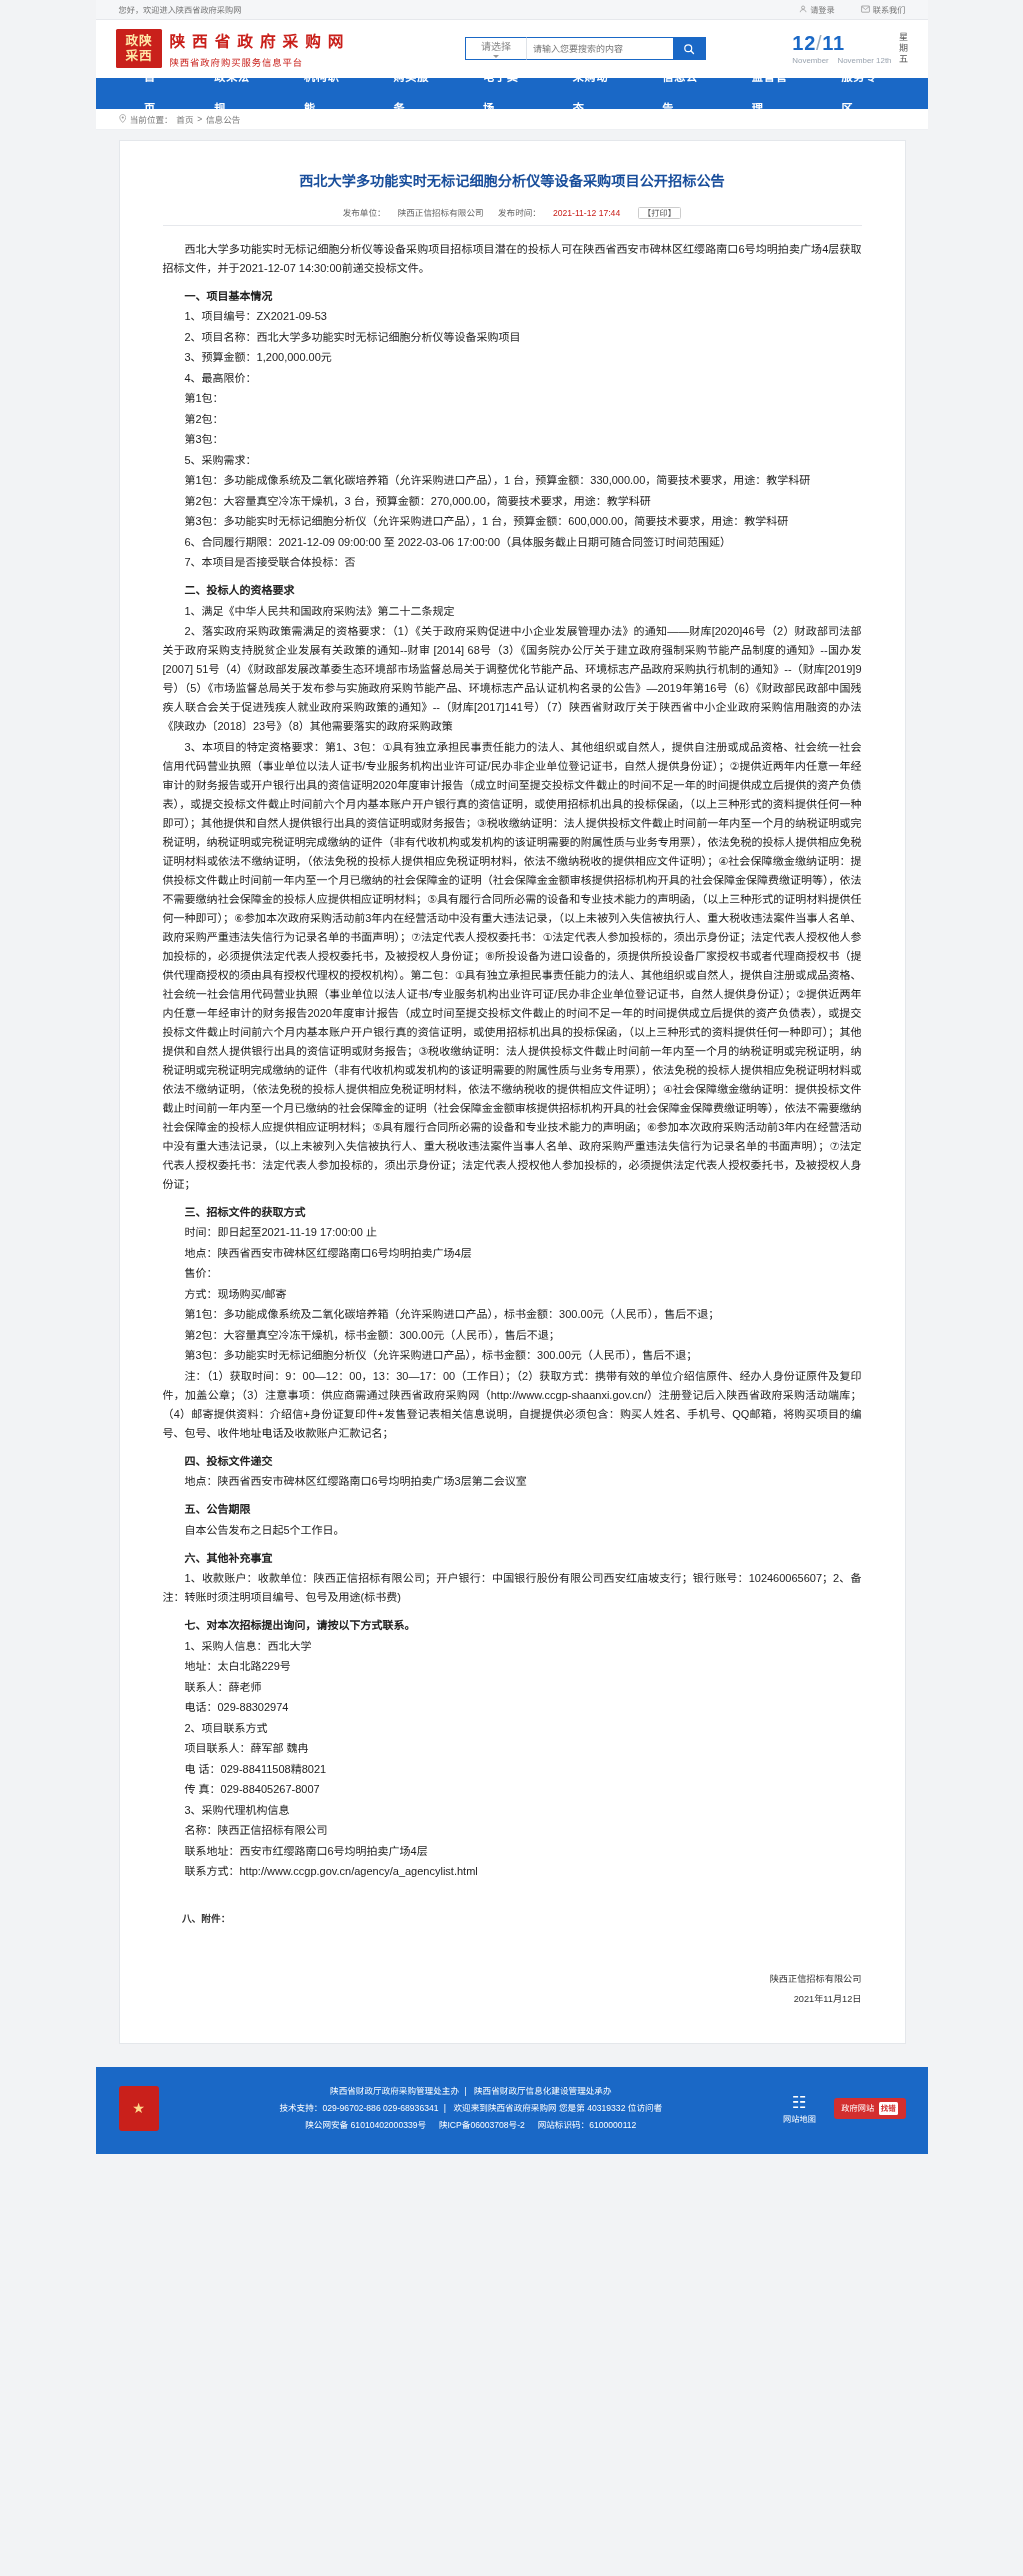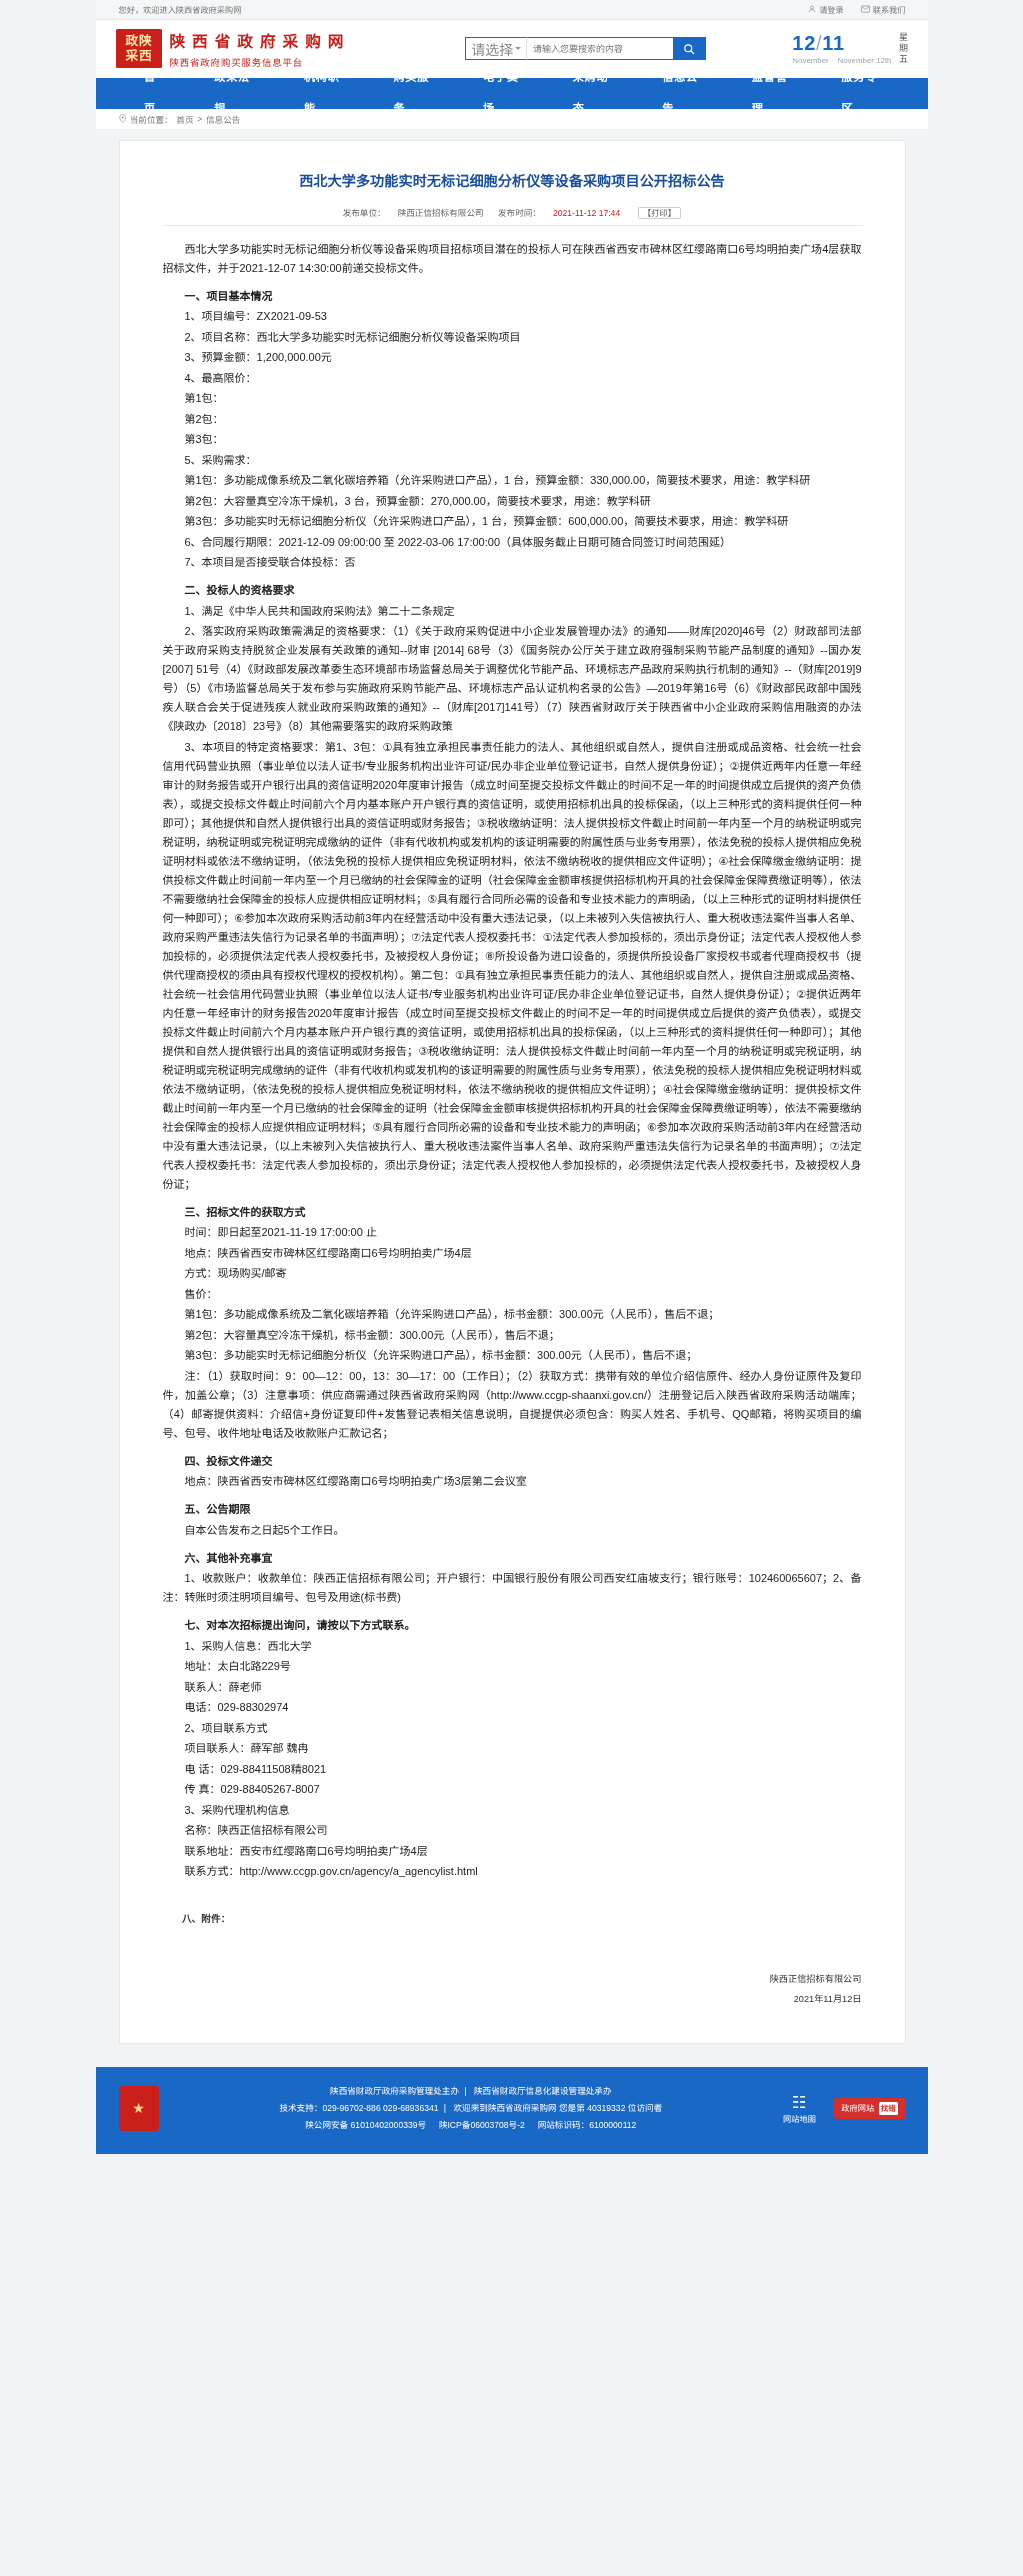--- a/index.html
+++ b/index.html
@@ -18,21 +18,21 @@
     height: 19.5px;
     background: #f5f6f8;
     border-bottom: 0.7px solid #e6e8ec;
     display: flex;
     align-items: center;
     padding: 0 22.5px;
     font-size: 8.2px;
     color: #777;
   }
   .topbar .left { flex: 1; }
-  .topbar .right { display: flex; align-items: center; gap: 17px; }
+  .topbar .right { display: flex; align-items: center; gap: 26px; }
   .topbar .right a { color:#777; text-decoration:none; display:flex; align-items:center; gap:3px;}
   .ico { display:inline-block; vertical-align:middle; }
 
   
   .header {
     height: 58px;
     background: #fff;
     display: flex;
     align-items: center;
     padding: 0 20px;
@@ -55,23 +55,24 @@
     font-size: 15.7px; color:#c9201b; font-weight:bold; letter-spacing:1.5px;
     font-family:"Liberation Serif","DejaVu Serif",serif;
   }
   .logo-text .l2 {
     font-size: 9.4px; color:#c9201b; letter-spacing:0.9px; margin-top:3px;
     font-family:"Liberation Serif","DejaVu Serif",serif;
   }
   .search-wrap { margin-left: 120px; display:flex; align-items:center; }
   .select-box {
     width: 61px; height: 22.5px; border:0.7px solid #1a68c6; border-right:none;
-    background:#fff; font-size:14px; color:#888;
+    background:#fff; font-size:10px; color:#888;
     display:flex; align-items:center; justify-content:space-between;
     padding: 0 5.2px;
+    flex-direction: column;
   }
   .select-box .caret { border:3px solid transparent; border-top-color:#999; margin-top:2.2px; }
   .search-input {
     width: 147px; height:22.5px; border:0.7px solid #1a68c6; border-left:0.7px solid #dfe3e8;
     border-right:none; padding:0 6px; font-size:9px; color:#999; outline:none;
     font-family:"Liberation Sans",sans-serif;
   }
   .search-btn {
     width: 33px; height:22.5px; background:#1a68c6; border:0.7px solid #1a68c6;
     display:flex; align-items:center; justify-content:center; cursor:pointer;
@@ -266,22 +267,22 @@
           <p class="lvl2">第3包：多功能实时无标记细胞分析仪（允许采购进口产品），1 台，预算金额：600,000.00，简要技术要求，用途：教学科研</p>
           <p class="lvl2">6、合同履行期限：2021-12-09 09:00:00 至 2022-03-06 17:00:00（具体服务截止日期可随合同签订时间范围延）</p>
           <p class="lvl2">7、本项目是否接受联合体投标：否</p>
           <p class="sec">二、投标人的资格要求</p>
           <p class="lvl2">1、满足《中华人民共和国政府采购法》第二十二条规定</p>
           <p class="lvl2 just">2、落实政府采购政策需满足的资格要求：（1）《关于政府采购促进中小企业发展管理办法》的通知——财库[2020]46号（2）财政部司法部关于政府采购支持脱贫企业发展有关政策的通知--财审 [2014] 68号（3）《国务院办公厅关于建立政府强制采购节能产品制度的通知》--国办发 [2007] 51号（4）《财政部发展改革委生态环境部市场监督总局关于调整优化节能产品、环境标志产品政府采购执行机制的通知》--（财库[2019]9号）（5）《市场监督总局关于发布参与实施政府采购节能产品、环境标志产品认证机构名录的公告》—2019年第16号（6）《财政部民政部中国残疾人联合会关于促进残疾人就业政府采购政策的通知》--（财库[2017]141号）（7）陕西省财政厅关于陕西省中小企业政府采购信用融资的办法《陕政办〔2018〕23号》（8）其他需要落实的政府采购政策</p>
           <p class="lvl2 just">3、本项目的特定资格要求：第1、3包：①具有独立承担民事责任能力的法人、其他组织或自然人，提供自注册或成品资格、社会统一社会信用代码营业执照（事业单位以法人证书/专业服务机构出业许可证/民办非企业单位登记证书，自然人提供身份证）；②提供近两年内任意一年经审计的财务报告或开户银行出具的资信证明2020年度审计报告（成立时间至提交投标文件截止的时间不足一年的时间提供成立后提供的资产负债表），或提交投标文件截止时间前六个月内基本账户开户银行真的资信证明，或使用招标机出具的投标保函，（以上三种形式的资料提供任何一种即可）；其他提供和自然人提供银行出具的资信证明或财务报告；③税收缴纳证明：法人提供投标文件截止时间前一年内至一个月的纳税证明或完税证明，纳税证明或完税证明完成缴纳的证件（非有代收机构或发机构的该证明需要的附属性质与业务专用票），依法免税的投标人提供相应免税证明材料或依法不缴纳证明，（依法免税的投标人提供相应免税证明材料，依法不缴纳税收的提供相应文件证明）；④社会保障缴金缴纳证明：提供投标文件截止时间前一年内至一个月已缴纳的社会保障金的证明（社会保障金金额审核提供招标机构开具的社会保障金保障费缴证明等），依法不需要缴纳社会保障金的投标人应提供相应证明材料；⑤具有履行合同所必需的设备和专业技术能力的声明函，（以上三种形式的证明材料提供任何一种即可）；⑥参加本次政府采购活动前3年内在经营活动中没有重大违法记录，（以上未被列入失信被执行人、重大税收违法案件当事人名单、政府采购严重违法失信行为记录名单的书面声明）；⑦法定代表人授权委托书：①法定代表人参加投标的，须出示身份证；法定代表人授权他人参加投标的，必须提供法定代表人授权委托书，及被授权人身份证；⑧所投设备为进口设备的，须提供所投设备厂家授权书或者代理商授权书（提供代理商授权的须由具有授权代理权的授权机构）。第二包：①具有独立承担民事责任能力的法人、其他组织或自然人，提供自注册或成品资格、社会统一社会信用代码营业执照（事业单位以法人证书/专业服务机构出业许可证/民办非企业单位登记证书，自然人提供身份证）；②提供近两年内任意一年经审计的财务报告2020年度审计报告（成立时间至提交投标文件截止的时间不足一年的时间提供成立后提供的资产负债表），或提交投标文件截止时间前六个月内基本账户开户银行真的资信证明，或使用招标机出具的投标保函，（以上三种形式的资料提供任何一种即可）；其他提供和自然人提供银行出具的资信证明或财务报告；③税收缴纳证明：法人提供投标文件截止时间前一年内至一个月的纳税证明或完税证明，纳税证明或完税证明完成缴纳的证件（非有代收机构或发机构的该证明需要的附属性质与业务专用票），依法免税的投标人提供相应免税证明材料或依法不缴纳证明，（依法免税的投标人提供相应免税证明材料，依法不缴纳税收的提供相应文件证明）；④社会保障缴金缴纳证明：提供投标文件截止时间前一年内至一个月已缴纳的社会保障金的证明（社会保障金金额审核提供招标机构开具的社会保障金保障费缴证明等），依法不需要缴纳社会保障金的投标人应提供相应证明材料；⑤具有履行合同所必需的设备和专业技术能力的声明函；⑥参加本次政府采购活动前3年内在经营活动中没有重大违法记录，（以上未被列入失信被执行人、重大税收违法案件当事人名单、政府采购严重违法失信行为记录名单的书面声明）；⑦法定代表人授权委托书：法定代表人参加投标的，须出示身份证；法定代表人授权他人参加投标的，必须提供法定代表人授权委托书，及被授权人身份证；</p>
           <p class="sec">三、招标文件的获取方式</p>
           <p class="lvl2">时间：即日起至2021-11-19 17:00:00 止</p>
           <p class="lvl2">地点：陕西省西安市碑林区红缨路南口6号均明拍卖广场4层</p>
+          <p class="lvl2">售价：</p>
           <p class="lvl2">方式：现场购买/邮寄</p>
-          <p class="lvl2">售价：</p>
           <p class="lvl2">第1包：多功能成像系统及二氧化碳培养箱（允许采购进口产品），标书金额：300.00元（人民币），售后不退；</p>
           <p class="lvl2">第2包：大容量真空冷冻干燥机，标书金额：300.00元（人民币），售后不退；</p>
           <p class="lvl2">第3包：多功能实时无标记细胞分析仪（允许采购进口产品），标书金额：300.00元（人民币），售后不退；</p>
           <p class="lvl2 just">注：（1）获取时间：9：00—12：00，13：30—17：00（工作日）；（2）获取方式：携带有效的单位介绍信原件、经办人身份证原件及复印件，加盖公章；（3）注意事项：供应商需通过陕西省政府采购网（http://www.ccgp-shaanxi.gov.cn/）注册登记后入陕西省政府采购活动端库；（4）邮寄提供资料：介绍信+身份证复印件+发售登记表相关信息说明，自提提供必须包含：购买人姓名、手机号、QQ邮箱，将购买项目的编号、包号、收件地址电话及收款账户汇款记名；</p>
           <p class="sec">四、投标文件递交</p>
           <p class="lvl2">地点：陕西省西安市碑林区红缨路南口6号均明拍卖广场3层第二会议室</p>
           <p class="sec">五、公告期限</p>
           <p class="lvl2">自本公告发布之日起5个工作日。</p>
           <p class="sec">六、其他补充事宜</p>
           <p class="lvl2 just">1、收款账户：收款单位：陕西正信招标有限公司；开户银行：中国银行股份有限公司西安红庙坡支行；银行账号：102460065607；2、备注：转账时须注明项目编号、包号及用途(标书费)</p>

